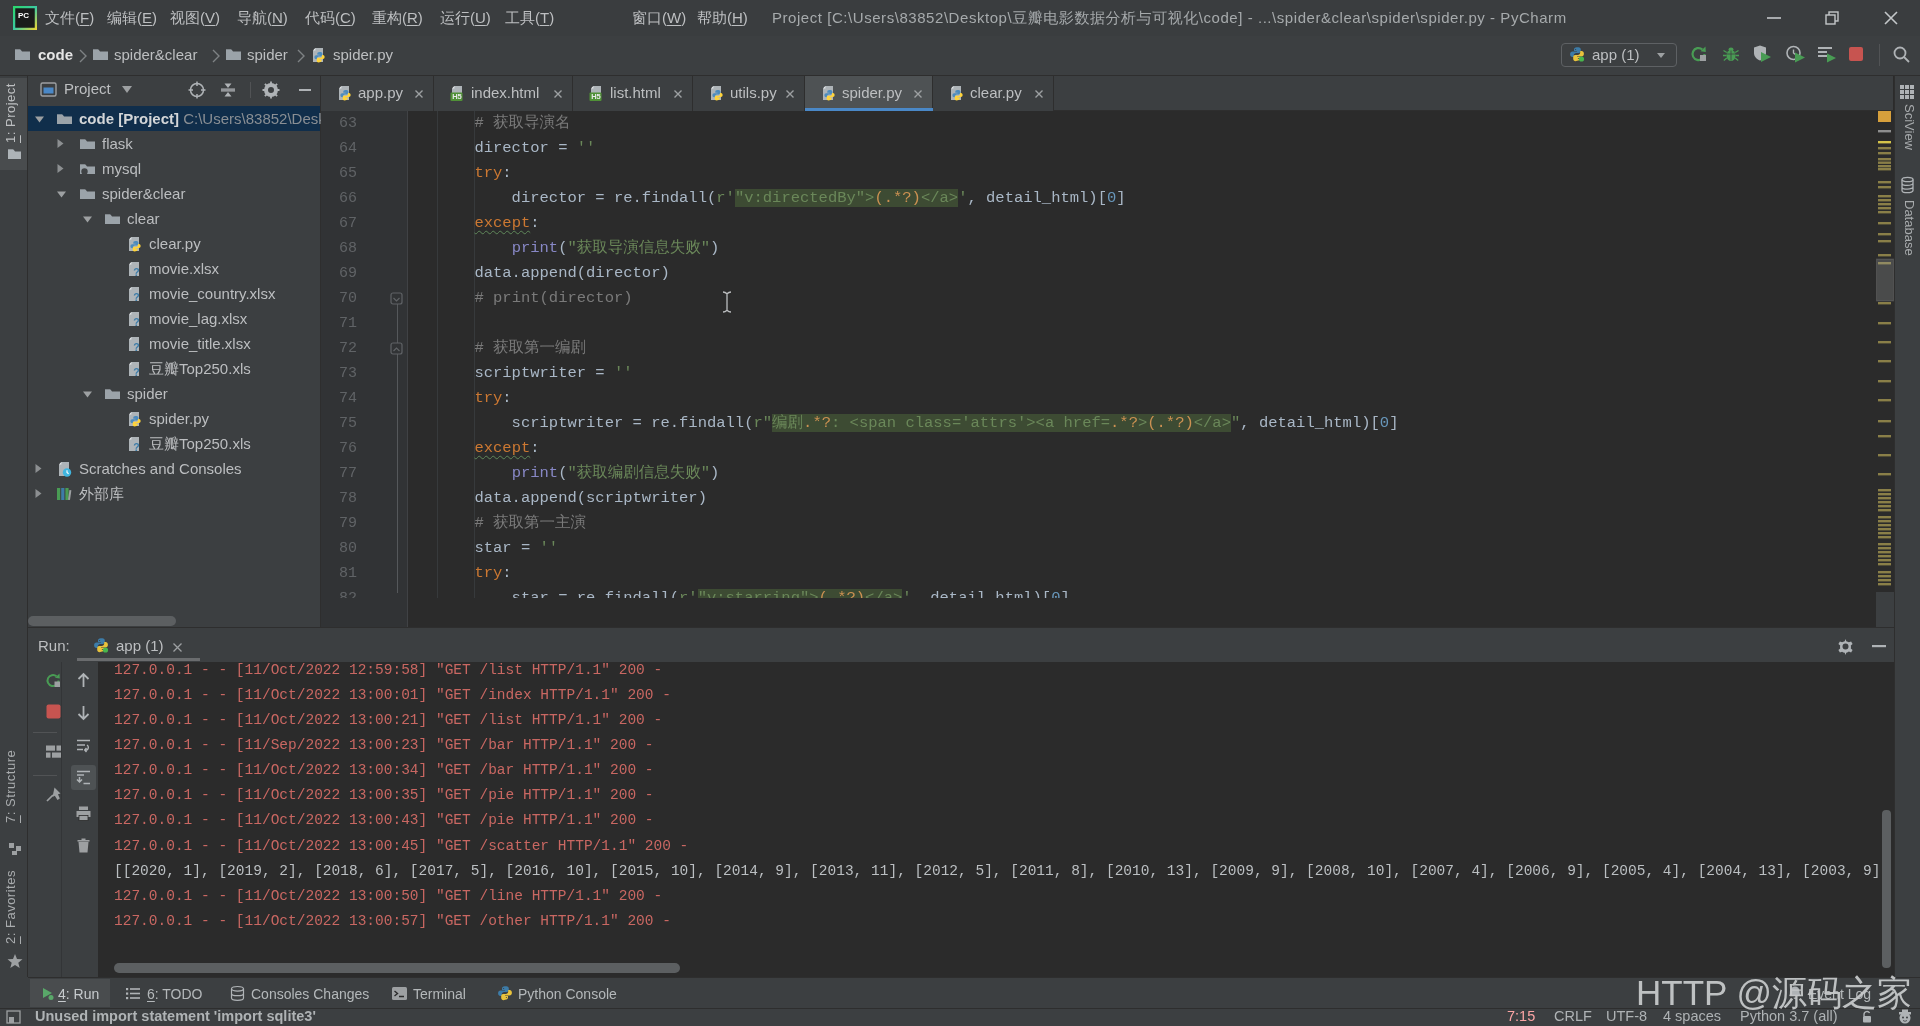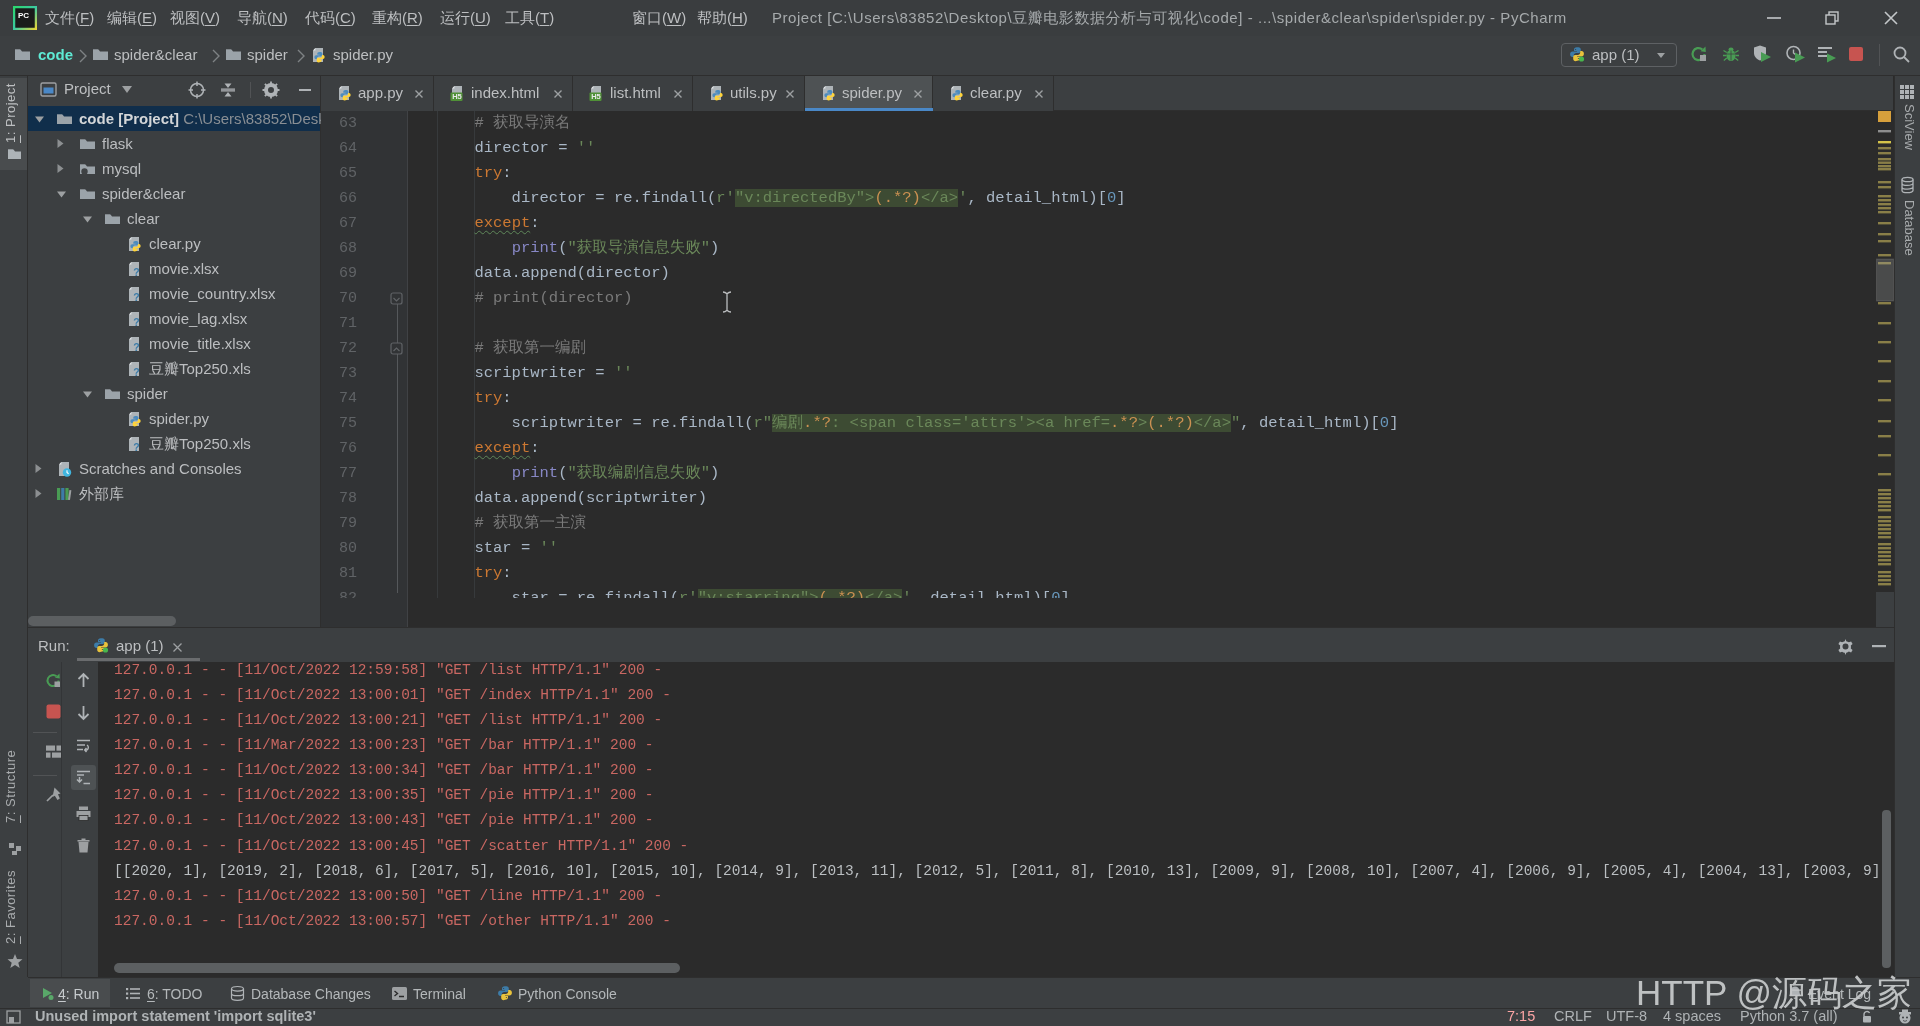--- a/index.html
+++ b/index.html
@@ -55,21 +55,21 @@
       <rect x="3" y="6" width="9" height="9" fill="#3A3D3F" stroke="#C3C7C9" stroke-width="1.4"></rect>
     </svg>
 <svg class="ab" style="left:1881px;top:9px;" width="20" height="18" viewBox="0 0 20 18">
       <path d="M4 3 L16 15 M16 3 L4 15" stroke="#C3C7C9" stroke-width="1.6"></path>
     </svg>
 <div class="ab" style="left:0;top:36px;width:1920px;height:40px;background:#3C3F41;border-bottom:1px solid #2E2E2E;"></div>
 <svg class="ab" style="left:14px;top:47px;" width="17" height="14" viewBox="0 0 17 14">
       <path d="M1 2.5 h5.2 l1.8 2 h8 v8.5 h-15 z" fill="#9BA3A9"></path>
       <path d="M1 2.5 h5.2 l1.8 2 h-7 z" fill="#9BA3A9" opacity="0.85"></path>
     </svg>
-<div class="ab" style="left:38px;top:46px;font-size:15px;color:#5eead4;font-weight:bold;white-space:pre;">code</div>
+<div class="ab" style="left:38px;top:46px;font-size:15px;color:#e5e5e5;font-weight:bold;white-space:pre;">code</div>
 <svg class="ab" style="left:78px;top:49px;" width="10" height="14" viewBox="0 0 10 14">
       <path d="M2 1 L8 7 L2 13" stroke="#7E8284" stroke-width="1.4" fill="none"></path>
     </svg>
 <svg class="ab" style="left:92px;top:47px;" width="17" height="14" viewBox="0 0 17 14">
       <path d="M1 2.5 h5.2 l1.8 2 h8 v8.5 h-15 z" fill="#9BA3A9"></path>
       <path d="M1 2.5 h5.2 l1.8 2 h-7 z" fill="#9BA3A9" opacity="0.85"></path>
     </svg>
 <div class="ab" style="left:114px;top:46px;font-size:15px;color:#BDBFC1;font-weight:normal;white-space:pre;">spider&amp;clear</div>
 <svg class="ab" style="left:211px;top:49px;" width="10" height="14" viewBox="0 0 10 14">
       <path d="M2 1 L8 7 L2 13" stroke="#7E8284" stroke-width="1.4" fill="none"></path>
@@ -582,21 +582,21 @@
     </svg>
 <svg class="ab" style="left:75px;top:837px;" width="17" height="17" viewBox="0 0 17 17">
       <path d="M3.5 5 H13.5 L12.5 15.5 H4.5 z" fill="#9DA0A2"></path>
       <rect x="2.5" y="3" width="12" height="1.6" fill="#9DA0A2"></rect>
       <rect x="6.5" y="1.5" width="4" height="1.8" fill="#9DA0A2"></rect>
     </svg>
 <div class="ab" style="left:98px;top:662px;width:1796px;height:315px;overflow:hidden;">
 <div class="conline" style="left:16px;top:-4px;">127.0.0.1 - - [11/Oct/2022 12:59:58] "GET /list HTTP/1.1" 200 -</div>
 <div class="conline" style="left:16px;top:21px;">127.0.0.1 - - [11/Oct/2022 13:00:01] "GET /index HTTP/1.1" 200 -</div>
 <div class="conline" style="left:16px;top:46px;">127.0.0.1 - - [11/Oct/2022 13:00:21] "GET /list HTTP/1.1" 200 -</div>
-<div class="conline" style="left:16px;top:71px;">127.0.0.1 - - [11/Mar/2022 13:00:23] "GET /bar HTTP/1.1" 200 -</div>
+<div class="conline" style="left:16px;top:71px;">127.0.0.1 - - [11/Sep/2022 13:00:23] "GET /bar HTTP/1.1" 200 -</div>
 <div class="conline" style="left:16px;top:96px;">127.0.0.1 - - [11/Oct/2022 13:00:34] "GET /bar HTTP/1.1" 200 -</div>
 <div class="conline" style="left:16px;top:121px;">127.0.0.1 - - [11/Oct/2022 13:00:35] "GET /pie HTTP/1.1" 200 -</div>
 <div class="conline" style="left:16px;top:146px;">127.0.0.1 - - [11/Oct/2022 13:00:43] "GET /pie HTTP/1.1" 200 -</div>
 <div class="conline" style="left:16px;top:172px;">127.0.0.1 - - [11/Oct/2022 13:00:45] "GET /scatter HTTP/1.1" 200 -</div>
 <div class="conline" style="left:16px;top:197px;color:#BBBFC2;">[[2020, 1], [2019, 2], [2018, 6], [2017, 5], [2016, 10], [2015, 10], [2014, 9], [2013, 11], [2012, 5], [2011, 8], [2010, 13], [2009, 9], [2008, 10], [2007, 4], [2006, 9], [2005, 4], [2004, 13], [2003, 9], [2002, 5]]</div>
 <div class="conline" style="left:16px;top:222px;">127.0.0.1 - - [11/Oct/2022 13:00:50] "GET /line HTTP/1.1" 200 -</div>
 <div class="conline" style="left:16px;top:247px;">127.0.0.1 - - [11/Oct/2022 13:00:57] "GET /other HTTP/1.1" 200 -</div>
 </div>
 <div class="ab" style="left:114px;top:963px;width:566px;height:10px;background:#5C5F61;border-radius:5px;"></div>
 <div class="ab" style="left:1882px;top:810px;width:9px;height:158px;background:#5C5F61;border-radius:4px;"></div>
@@ -620,21 +620,21 @@
         <rect x="1" y="10" width="2.2" height="2.2"></rect>
       </g>
     </svg>
 <div class="ab" style="left:147px;top:986px;font-size:14px;color:#B4B8BA;font-weight:normal;white-space:pre;"><u>6</u>: TODO</div>
 <svg class="ab" style="left:229px;top:985px;" width="17" height="17" viewBox="0 0 17 17">
       <g stroke="#AFB3B6" stroke-width="1.2" fill="none">
         <ellipse cx="8.5" cy="3.8" rx="6" ry="2.3"></ellipse>
         <path d="M2.5 3.8 V13 a6 2.3 0 0 0 12 0 V3.8 M2.5 8.4 a6 2.3 0 0 0 12 0"></path>
       </g>
     </svg>
-<div class="ab" style="left:251px;top:986px;font-size:14px;color:#B4B8BA;font-weight:normal;white-space:pre;">Database Changes</div>
+<div class="ab" style="left:251px;top:986px;font-size:14px;color:#B4B8BA;font-weight:normal;white-space:pre;">Consoles Changes</div>
 <svg class="ab" style="left:391px;top:985px;" width="17" height="17" viewBox="0 0 17 17">
       <rect x="1" y="2" width="15" height="13" rx="1.5" fill="#9DA0A2"></rect>
       <path d="M3.5 6 L6.5 8.5 L3.5 11 M8 11.5 H13" stroke="#2B2B2B" stroke-width="1.4" fill="none"></path>
     </svg>
 <div class="ab" style="left:413px;top:986px;font-size:14px;color:#B4B8BA;font-weight:normal;white-space:pre;">Terminal</div>
 <svg class="ab" style="left:497px;top:985px;" width="16" height="16" viewBox="0 0 16 16">
       <path d="M7.9 1.2 c-2.2 0-2.9 1.1-2.9 2.2 v1.5 h3 v0.6 H3.4 c-1.3 0-2.3 1-2.3 2.7 c0 1.7 1 2.7 2.3 2.7 h1.4 V9.2 c0-1.2 1.1-2.2 2.4-2.2 h2.7 c1.1 0 1.9-0.8 1.9-1.9 V3.4 c0-1.2-1-2.2-2.3-2.2 z M6.6 2.9 c0.35 0 0.6 0.27 0.6 0.6 s-0.25 0.6-0.6 0.6 s-0.6-0.27-0.6-0.6 s0.25-0.6 0.6-0.6 z" fill="#3D7CA8"></path>
 <path d="M8.1 14.8 c2.2 0 2.9-1.1 2.9-2.2 v-1.5 H8 v-0.6 h4.6 c1.3 0 2.3-1 2.3-2.7 c0-1.7-1-2.7-2.3-2.7 h-1.4 v1.7 c0 1.2-1.1 2.2-2.4 2.2 H6.1 c-1.1 0-1.9 0.8-1.9 1.9 v2.1 c0 1.2 1 2.2 2.3 2.2 z M9.4 13.1 c-0.35 0-0.6-0.27-0.6-0.6 s0.25-0.6 0.6-0.6 s0.6 0.27 0.6 0.6 s-0.25 0.6-0.6 0.6 z" fill="#E9C33C"></path>
     </svg>
 <div class="ab" style="left:518px;top:986px;font-size:14px;color:#B4B8BA;font-weight:normal;white-space:pre;">Python Console</div>

